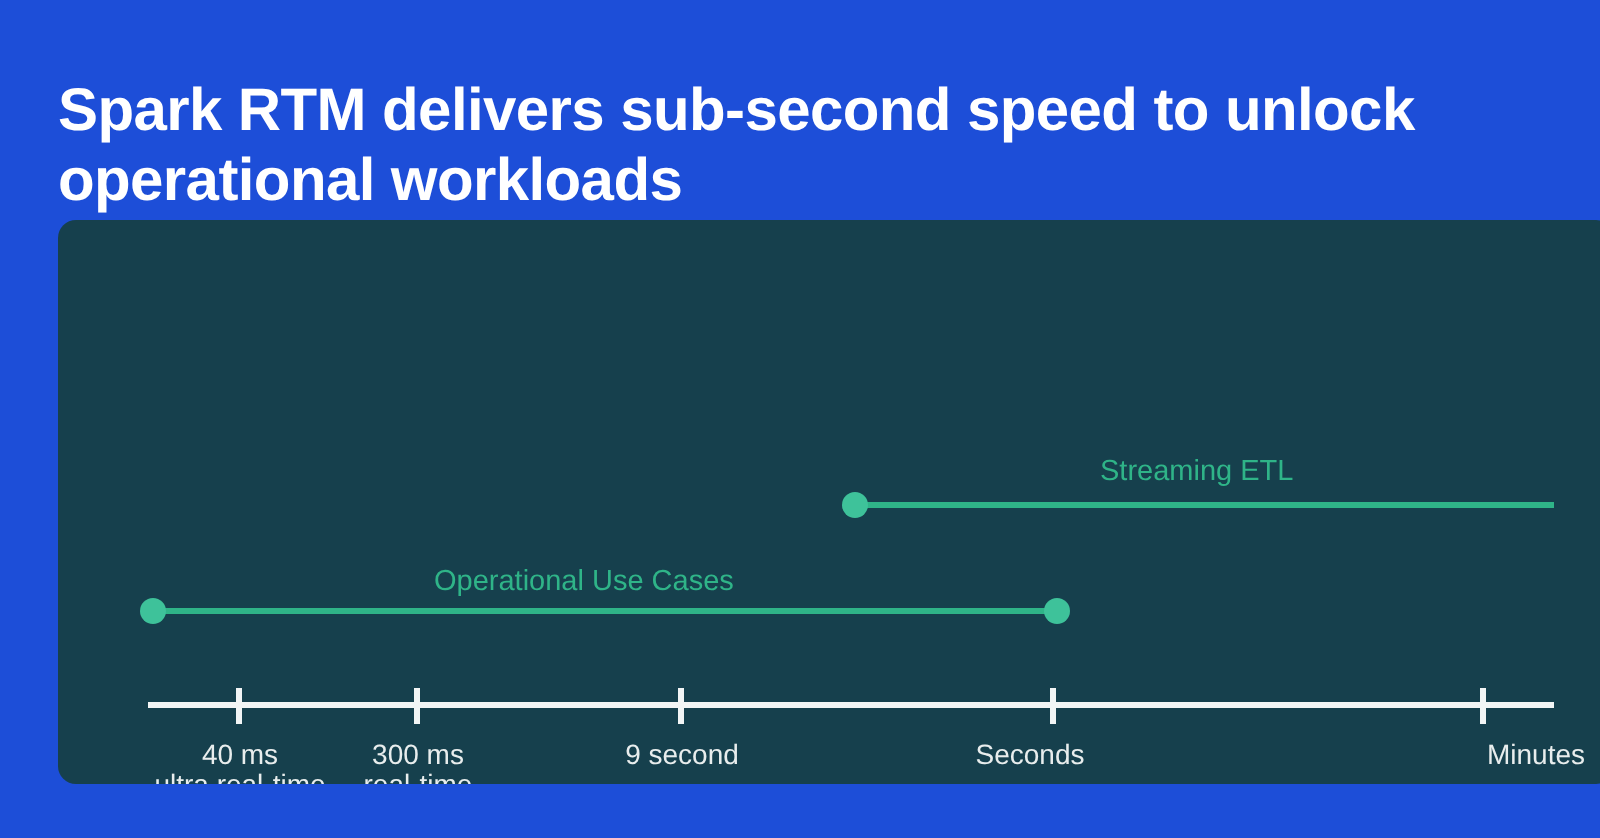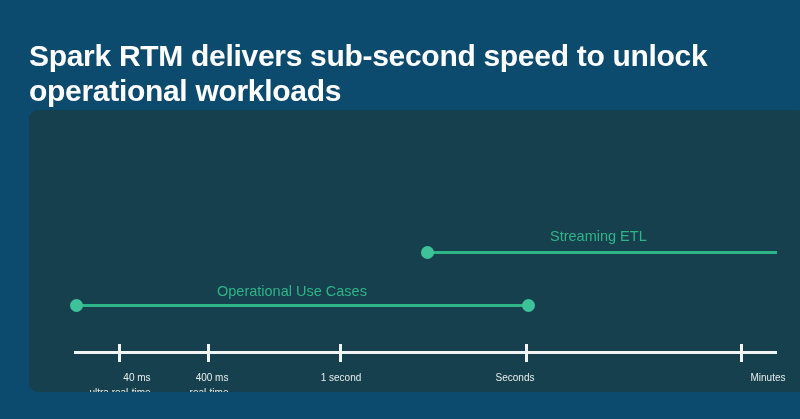--- a/index.html
+++ b/index.html
@@ -10,21 +10,21 @@
   body {
     width: 800px;
     height: 419px;
     overflow: hidden;
     font-family: "Liberation Sans", sans-serif;
     position: relative;
   }
   .page {
     position: absolute;
     inset: 0;
-    background: #0c4a6e;
+    background: #1d4ed8;
   }
   .title {
     position: absolute;
     left: 29px;
     top: 18px;
     width: 720px;
     color: #ffffff;
     font-size: 30px;
     line-height: 35px;
     font-weight: bold;
@@ -72,23 +72,23 @@
     position: absolute;
     width: 3px;
     height: 18px;
     background: #f2f5f5;
     top: 234px;
   }
   .tick-label {
     position: absolute;
     top: 260px;
     color: #e8eded;
-    font-size: 10px;
+    font-size: 14px;
     line-height: 15px;
-    text-align: right;
+    text-align: center;
     transform: translateX(-50%);
     white-space: nowrap;
   }
   .tick-label .sub { display: block; }
 
   
   .streaming-seg {
     left: 403px; top: 141px; width: 345px;
     background: #2fb488;
   }
@@ -134,25 +134,25 @@
       <div class="tick" style="left:178px"></div>
       <div class="tick" style="left:310px"></div>
       <div class="tick" style="left:496px"></div>
       <div class="tick" style="left:711px"></div>
 
       <div class="tick-label" style="left:91px">
         <span>40 ms</span>
         <span class="sub">ultra real-time</span>
       </div>
       <div class="tick-label" style="left:180px">
-        <span>400 ms</span>
+        <span>300 ms</span>
         <span class="sub">real-time</span>
       </div>
       <div class="tick-label" style="left:312px">
-        <span>1 second</span>
+        <span>9 second</span>
       </div>
       <div class="tick-label" style="left:486px">
         <span>Seconds</span>
       </div>
       <div class="tick-label" style="left:739px">
         <span>Minutes</span>
       </div>
     </div>
 
     <div>

